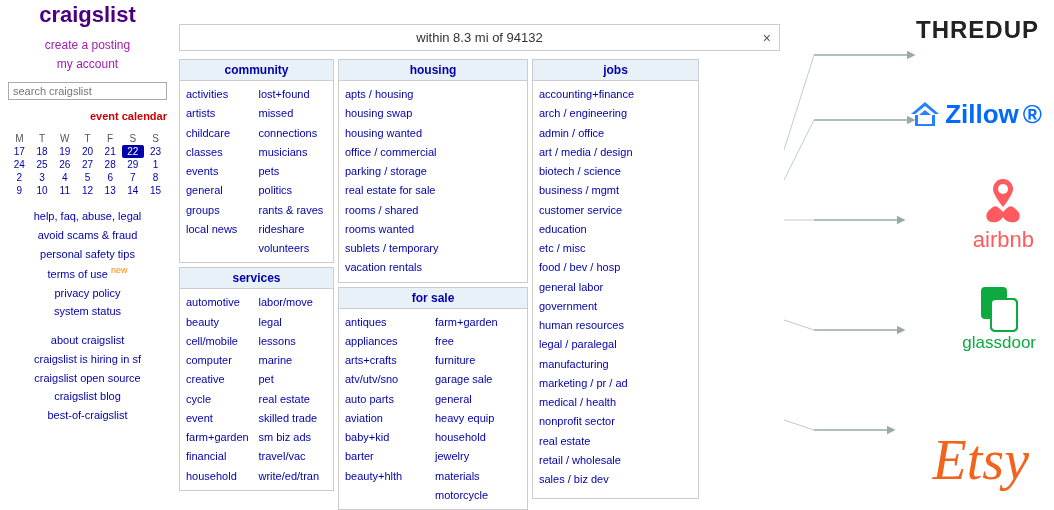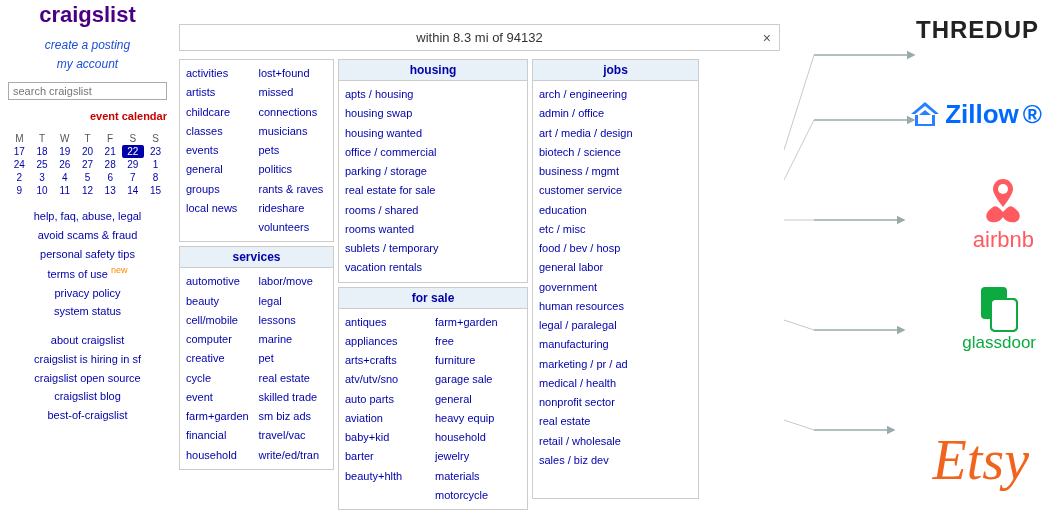--- a/index.html
+++ b/index.html
@@ -25,25 +25,24 @@
       color: #4b0082;
       font-weight: bold;
       margin-bottom: 8px;
     }
     #sidebar .top-links {
       text-align: center;
       margin-bottom: 8px;
     }
     #sidebar .top-links a {
       display: block;
-      color: #1d4ed8;
+      color: #a21caf;
       text-decoration: none;
       font-size: 12px;
       line-height: 1.6;
-      font-style: italic;
     }
     #sidebar .search-box {
       display: flex;
       border: 1px solid #aaa;
       margin-bottom: 10px;
       align-items: flex-end;
     }
     #sidebar .search-box input {
       flex: 1;
       border: none;
@@ -285,20 +284,21 @@
 <div id="main">
   <div class="location-bar">
     <span>within 8.3 mi of 94132</span>
     <span class="close-btn">×</span>
   </div>
 
   <div class="category-grid">
 
     <div class="col col1">
       <div class="section-box">
+        <div class="section-header">community</div>
         <div class="section-body">
           <div class="section-col">
             <a>activities</a>
             <a>artists</a>
             <a>childcare</a>
             <a>classes</a>
             <a>events</a>
             <a>general</a>
             <a>groups</a>
             <a>local news</a>
@@ -393,20 +393,21 @@
           </div>
         </div>
       </div>
     </div>
 
     <div class="col col3">
       <div class="section-box" style="height:100%">
         <div class="section-header">jobs</div>
         <div class="section-body">
           <div class="section-col">
+            <a>accounting+finance</a>
             <a>arch / engineering</a>
             <a>admin / office</a>
             <a>art / media / design</a>
             <a>biotech / science</a>
             <a>business / mgmt</a>
             <a>customer service</a>
             <a>education</a>
             <a>etc / misc</a>
             <a>food / bev / hosp</a>
             <a>general labor</a>

